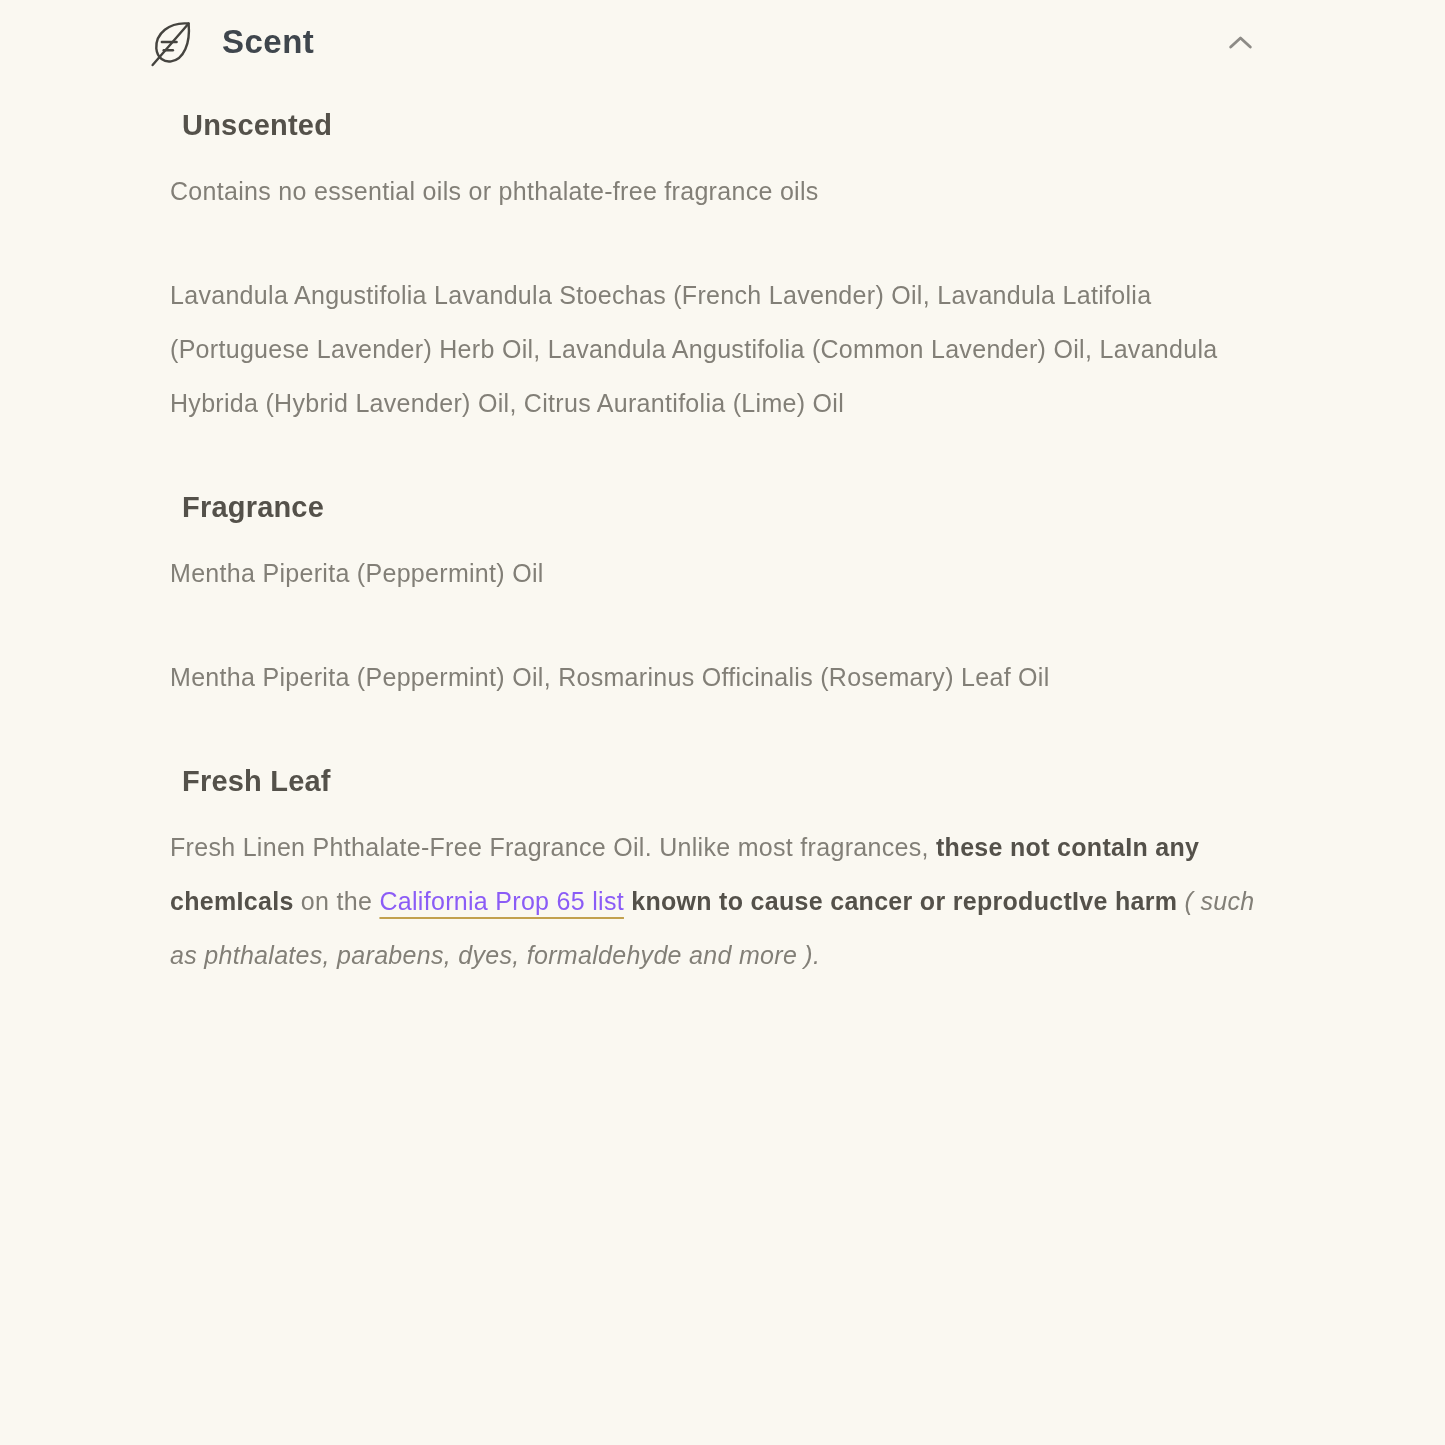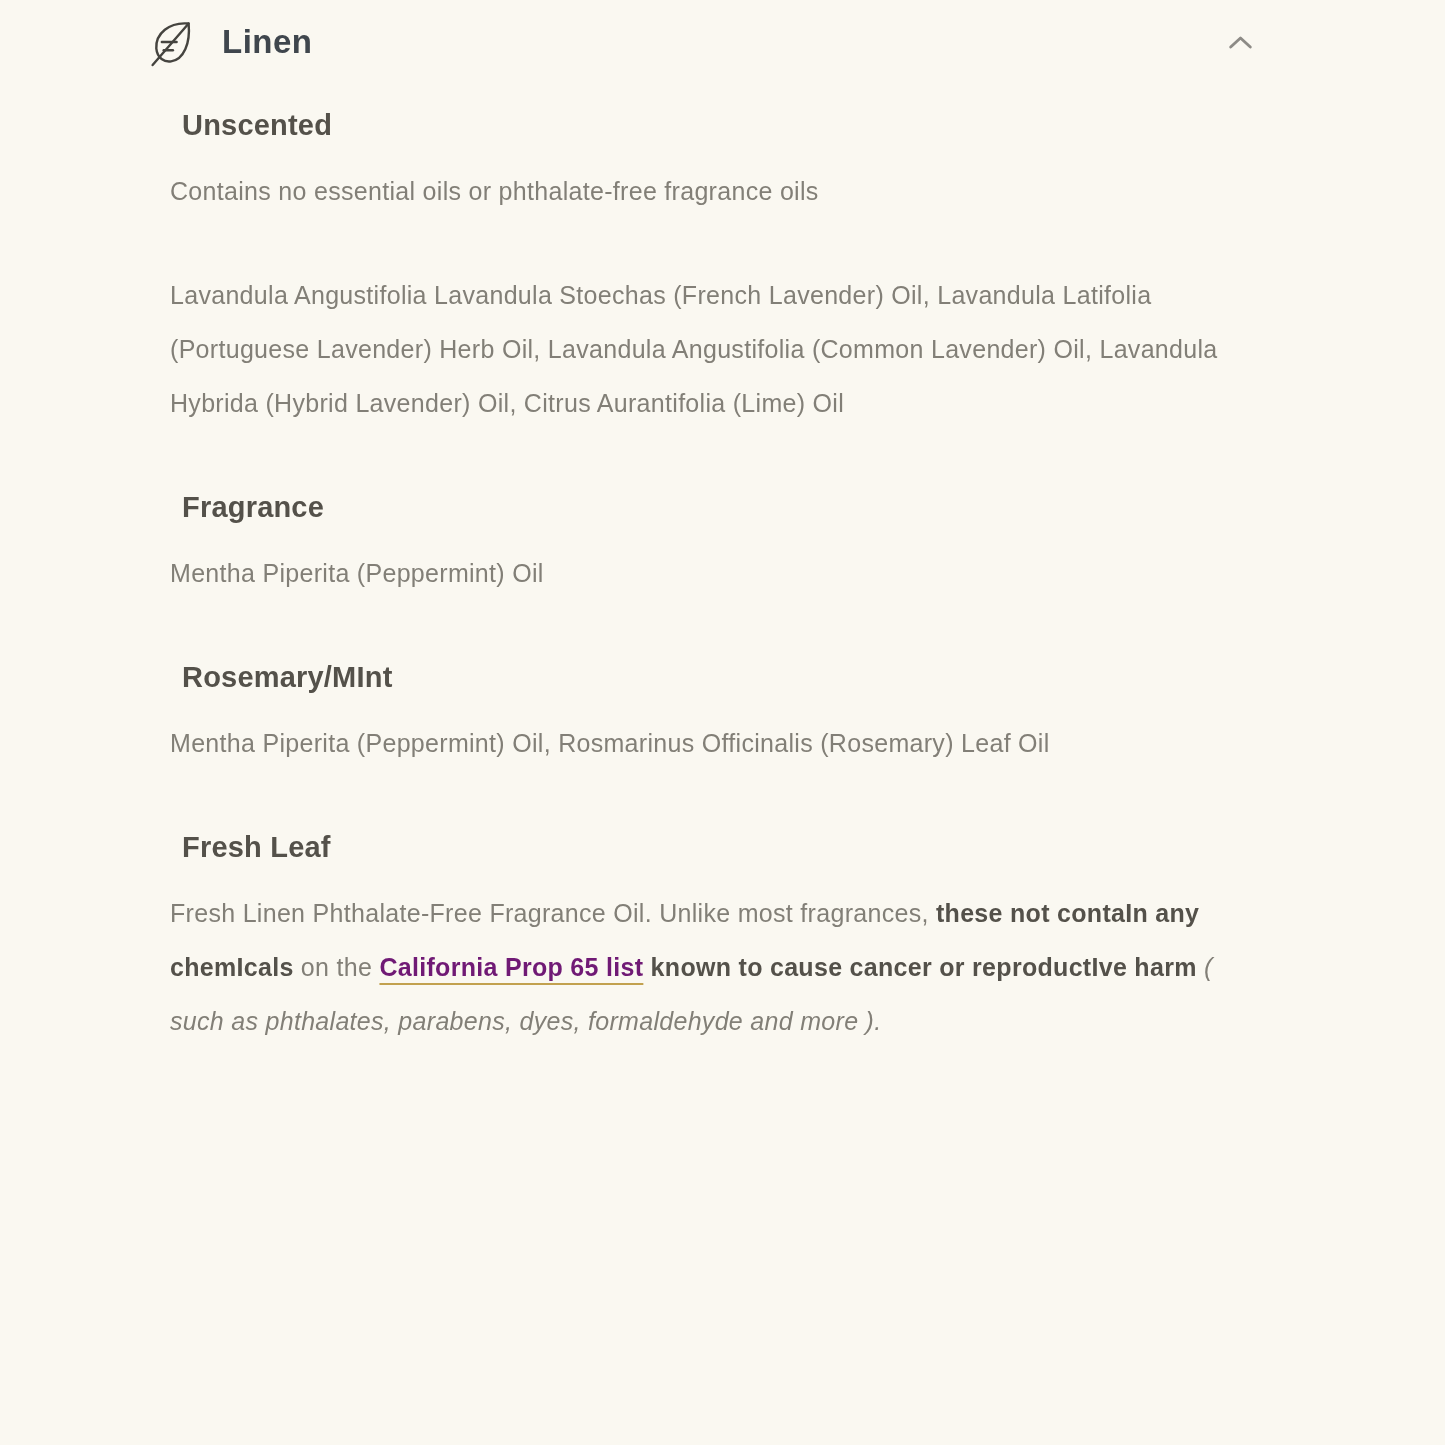--- a/index.html
+++ b/index.html
@@ -61,44 +61,43 @@
     color: #827f77;
   }
   .rich-bold {
     font-weight: 700;
     color: #54514a;
   }
   .rich-italic {
     font-style: italic;
   }
   .prop65-link {
-    color: #701a75;
+    color: #8b5cf6;
     text-decoration: underline;
     text-decoration-color: #c2a14f;
     text-decoration-thickness: 2px;
     text-underline-offset: 7px;
     cursor: pointer;
-    font-weight: bold;
   }
 </style>
 </head>
 <body>
 
 <div class="section">
 
   <div class="accordion-header">
     <span class="leaf-wrap">
       <svg viewBox="0 0 52 54" fill="none" stroke="currentColor" stroke-width="2.6" stroke-linecap="round" stroke-linejoin="round">
         <path d="M44 7 C 23 5 8 18 9 34 C 10 45 18 49 25 48 C 39 46 46 28 44 7 Z"></path>
         <path d="M5 52 L44 7"></path>
         <path d="M15 27 H 31"></path>
         <path d="M17 36 H 27"></path>
       </svg>
     </span>
-    <h1 class="section-title">Linen</h1>
+    <h1 class="section-title">Scent</h1>
     <span class="chev-wrap">
       <svg viewBox="0 0 28 16" fill="none" stroke="currentColor" stroke-width="3.2" stroke-linecap="round" stroke-linejoin="round">
         <path d="M3 13 L14 3 L25 13"></path>
       </svg>
     </span>
   </div>
 
   <div class="scent-list">
 
     <div class="scent-block">
@@ -110,21 +109,20 @@
       <p class="scent-desc">Lavandula Angustifolia Lavandula Stoechas (French Lavender) Oil, Lavandula Latifolia (Portuguese Lavender) Herb Oil, Lavandula Angustifolia (Common Lavender) Oil, Lavandula Hybrida (Hybrid Lavender) Oil, Citrus Aurantifolia (Lime) Oil</p>
     </div>
 
 
     <div class="scent-block">
       <h2 class="scent-name">Fragrance</h2>
       <p class="scent-desc">Mentha Piperita (Peppermint) Oil</p>
     </div>
 
     <div class="scent-block">
-      <h2 class="scent-name">Rosemary/MInt</h2>
       <p class="scent-desc">Mentha Piperita (Peppermint) Oil, Rosmarinus Officinalis (Rosemary) Leaf Oil</p>
     </div>
 
     <div class="scent-block">
       <h2 class="scent-name">Fresh Leaf</h2>
       <p class="scent-desc"><span>Fresh Linen Phthalate-Free Fragrance Oil. Unlike most fragrances, </span><span class="rich-bold">these not contaIn any chemIcals</span><span> on the </span><a class="prop65-link" href="#">California Prop 65 list</a><span class="rich-bold"> known to cause cancer or reproductIve harm </span><span class="rich-italic">( such as phthalates, parabens, dyes, formaldehyde and more ).</span></p>
     </div>
 
   </div>
 </div>

